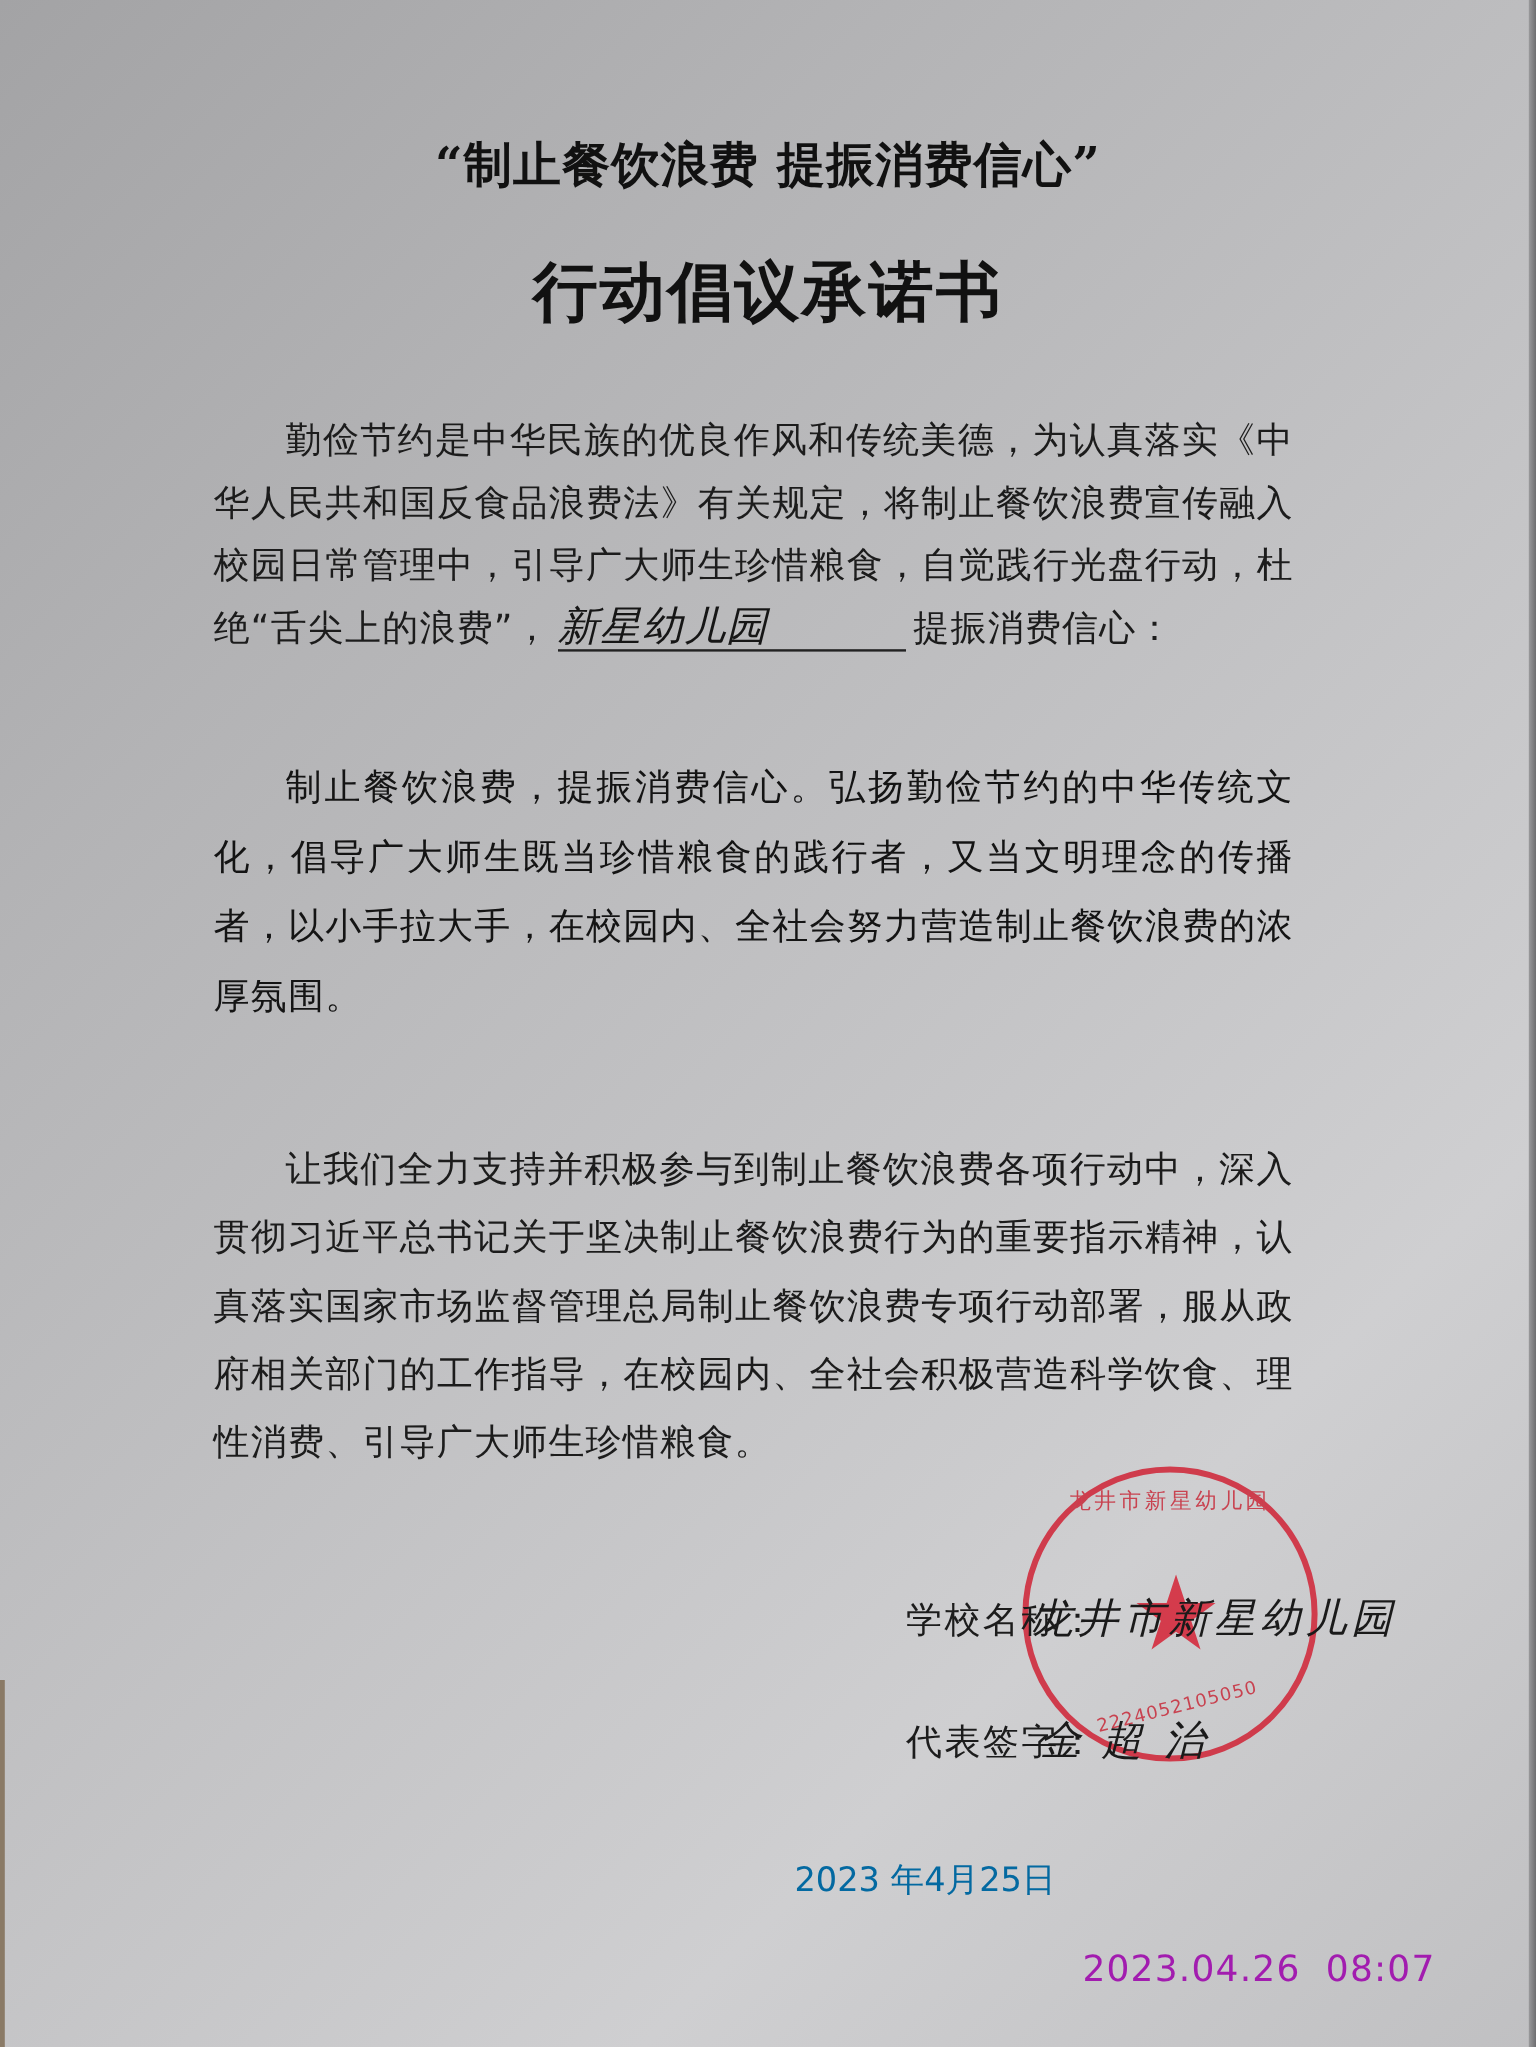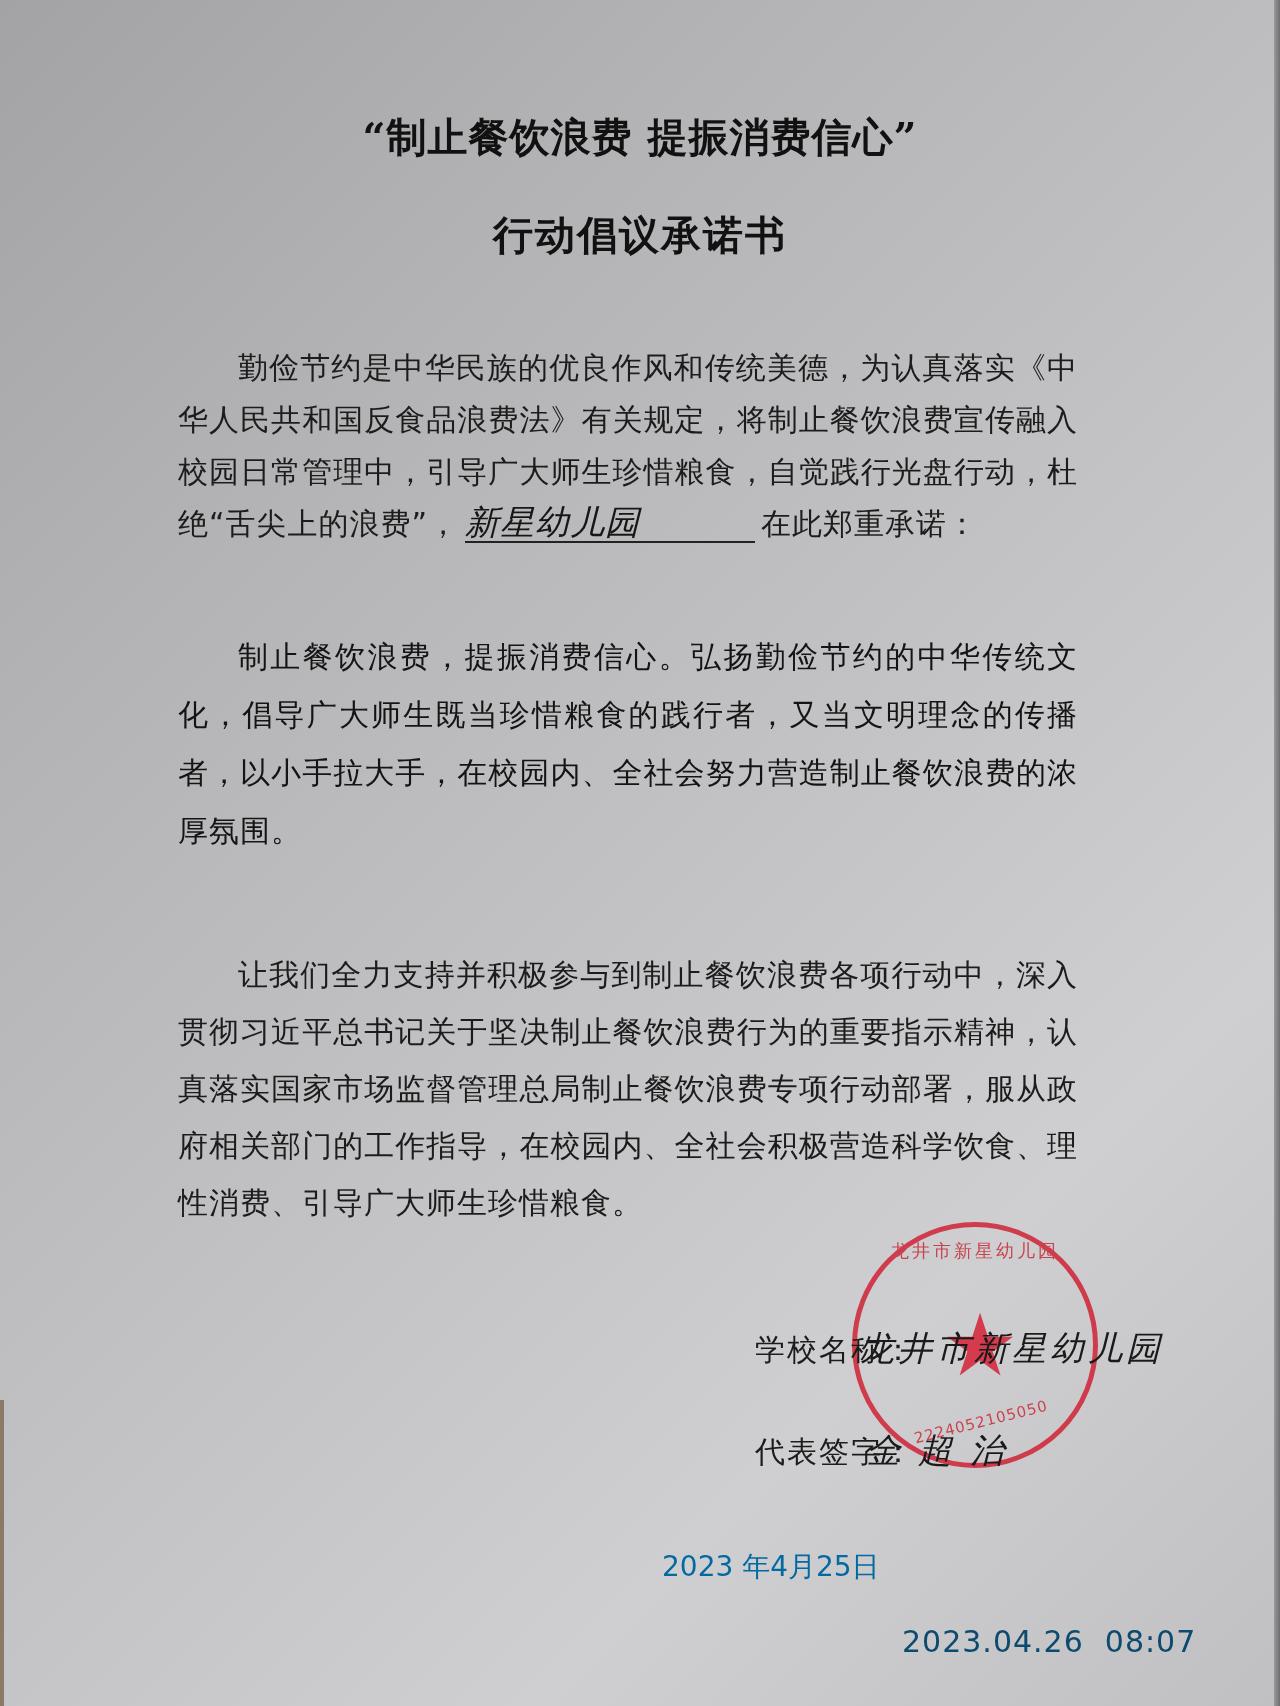--- a/index.html
+++ b/index.html
@@ -9,21 +9,21 @@
     font-family: "DejaVu Serif", "Liberation Serif", serif;
     color: #1a1a1a;
   }
   .edge-left { position: absolute; left: 0; top: 1400px; width: 4px; height: 306px; background: #8a7a66; }
   .edge-right { position: absolute; right: 0; top: 0; width: 6px; height: 1706px; background: linear-gradient(90deg, #9a9a9c, #6e6e70); }
   .title1, .title2 {
     position: absolute; left: 0; width: 1280px; text-align: center;
     font-family: "DejaVu Serif", serif; font-weight: bold; color: #111;
   }
   .title1 { top: 110px; font-size: 40px; letter-spacing: 1px; }
-  .title2 { top: 208px; font-size: 40px; letter-spacing: 2px; }
+  .title2 { top: 208px; font-size: 54px; letter-spacing: 2px; }
   .para {
     position: absolute; left: 178px; width: 900px;
     font-size: 30px; line-height: 52px; color: #1c1c1c;
     text-align: justify; text-indent: 60px; letter-spacing: 1px;
     font-family: "DejaVu Sans", sans-serif;
   }
   .p1 { top: 342px; }
   .p2 { top: 628px; font-weight: normal; line-height: 58px; color: #141414; }
   .p3 { top: 946px; line-height: 57px; }
   .fill {
@@ -51,34 +51,34 @@
     position: absolute; left: 18px; top: 12px; width: 200px; text-align: center;
     color: #c8303f; font-size: 18px; font-family: "DejaVu Sans", sans-serif; letter-spacing: 3px;
   }
   .stamp-code {
     position: absolute; left: 44px; top: 186px; width: 160px; text-align: center;
     color: #c8303f; font-size: 15px; font-family: "DejaVu Sans", sans-serif; letter-spacing: 1px;
     transform: rotate(-14deg);
   }
   .date-sig { position: absolute; left: 662px; top: 1548px; font-size: 28px; font-family: "DejaVu Sans", sans-serif; color: #0369a1; }
   .timestamp {
-    position: absolute; left: 902px; top: 1624px; font-size: 30px; color: #0c4a6e;
+    position: absolute; left: 902px; top: 1624px; font-size: 30px; color: #a21caf;
     font-family: "DejaVu Sans", sans-serif; letter-spacing: 1px; white-space: pre;
   }
 </style>
 </head>
 <body>
 
 <div class="edge-left"></div>
 <div class="edge-right"></div>
 
 <div class="title1">“制止餐饮浪费  提振消费信心”</div>
 <div class="title2">行动倡议承诺书</div>
 
-<div class="para p1"><span>勤俭节约是中华民族的优良作风和传统美德，为认真落实《中华人民共和国反食品浪费法》有关规定，将制止餐饮浪费宣传融入校园日常管理中，引导广大师生珍惜粮食，自觉践行光盘行动，杜绝“舌尖上的浪费”，</span><span class="fill">新星幼儿园</span><span>在此郑重承诺：</span></div>
+<div class="para p1"><span>勤俭节约是中华民族的优良作风和传统美德，为认真落实《中华人民共和国反食品浪费法》有关规定，将制止餐饮浪费宣传融入校园日常管理中，引导广大师生珍惜粮食，自觉践行光盘行动，杜绝“舌尖上的浪费”，</span><span class="fill">新星幼儿园</span><span>提振消费信心：</span></div>
 
 <div class="para p2">制止餐饮浪费，提振消费信心。弘扬勤俭节约的中华传统文化，倡导广大师生既当珍惜粮食的践行者，又当文明理念的传播者，以小手拉大手，在校园内、全社会努力营造制止餐饮浪费的浓厚氛围。</div>
 
 <div class="para p3">让我们全力支持并积极参与到制止餐饮浪费各项行动中，深入贯彻习近平总书记关于坚决制止餐饮浪费行为的重要指示精神，认真落实国家市场监督管理总局制止餐饮浪费专项行动部署，服从政府相关部门的工作指导，在校园内、全社会积极营造科学饮食、理性消费、引导广大师生珍惜粮食。</div>
 
 <div class="stamp">
   <div class="stamp-text">龙井市新星幼儿园</div>
   <div class="stamp-star">★</div>
   <div class="stamp-code">2224052105050</div>
 </div>

